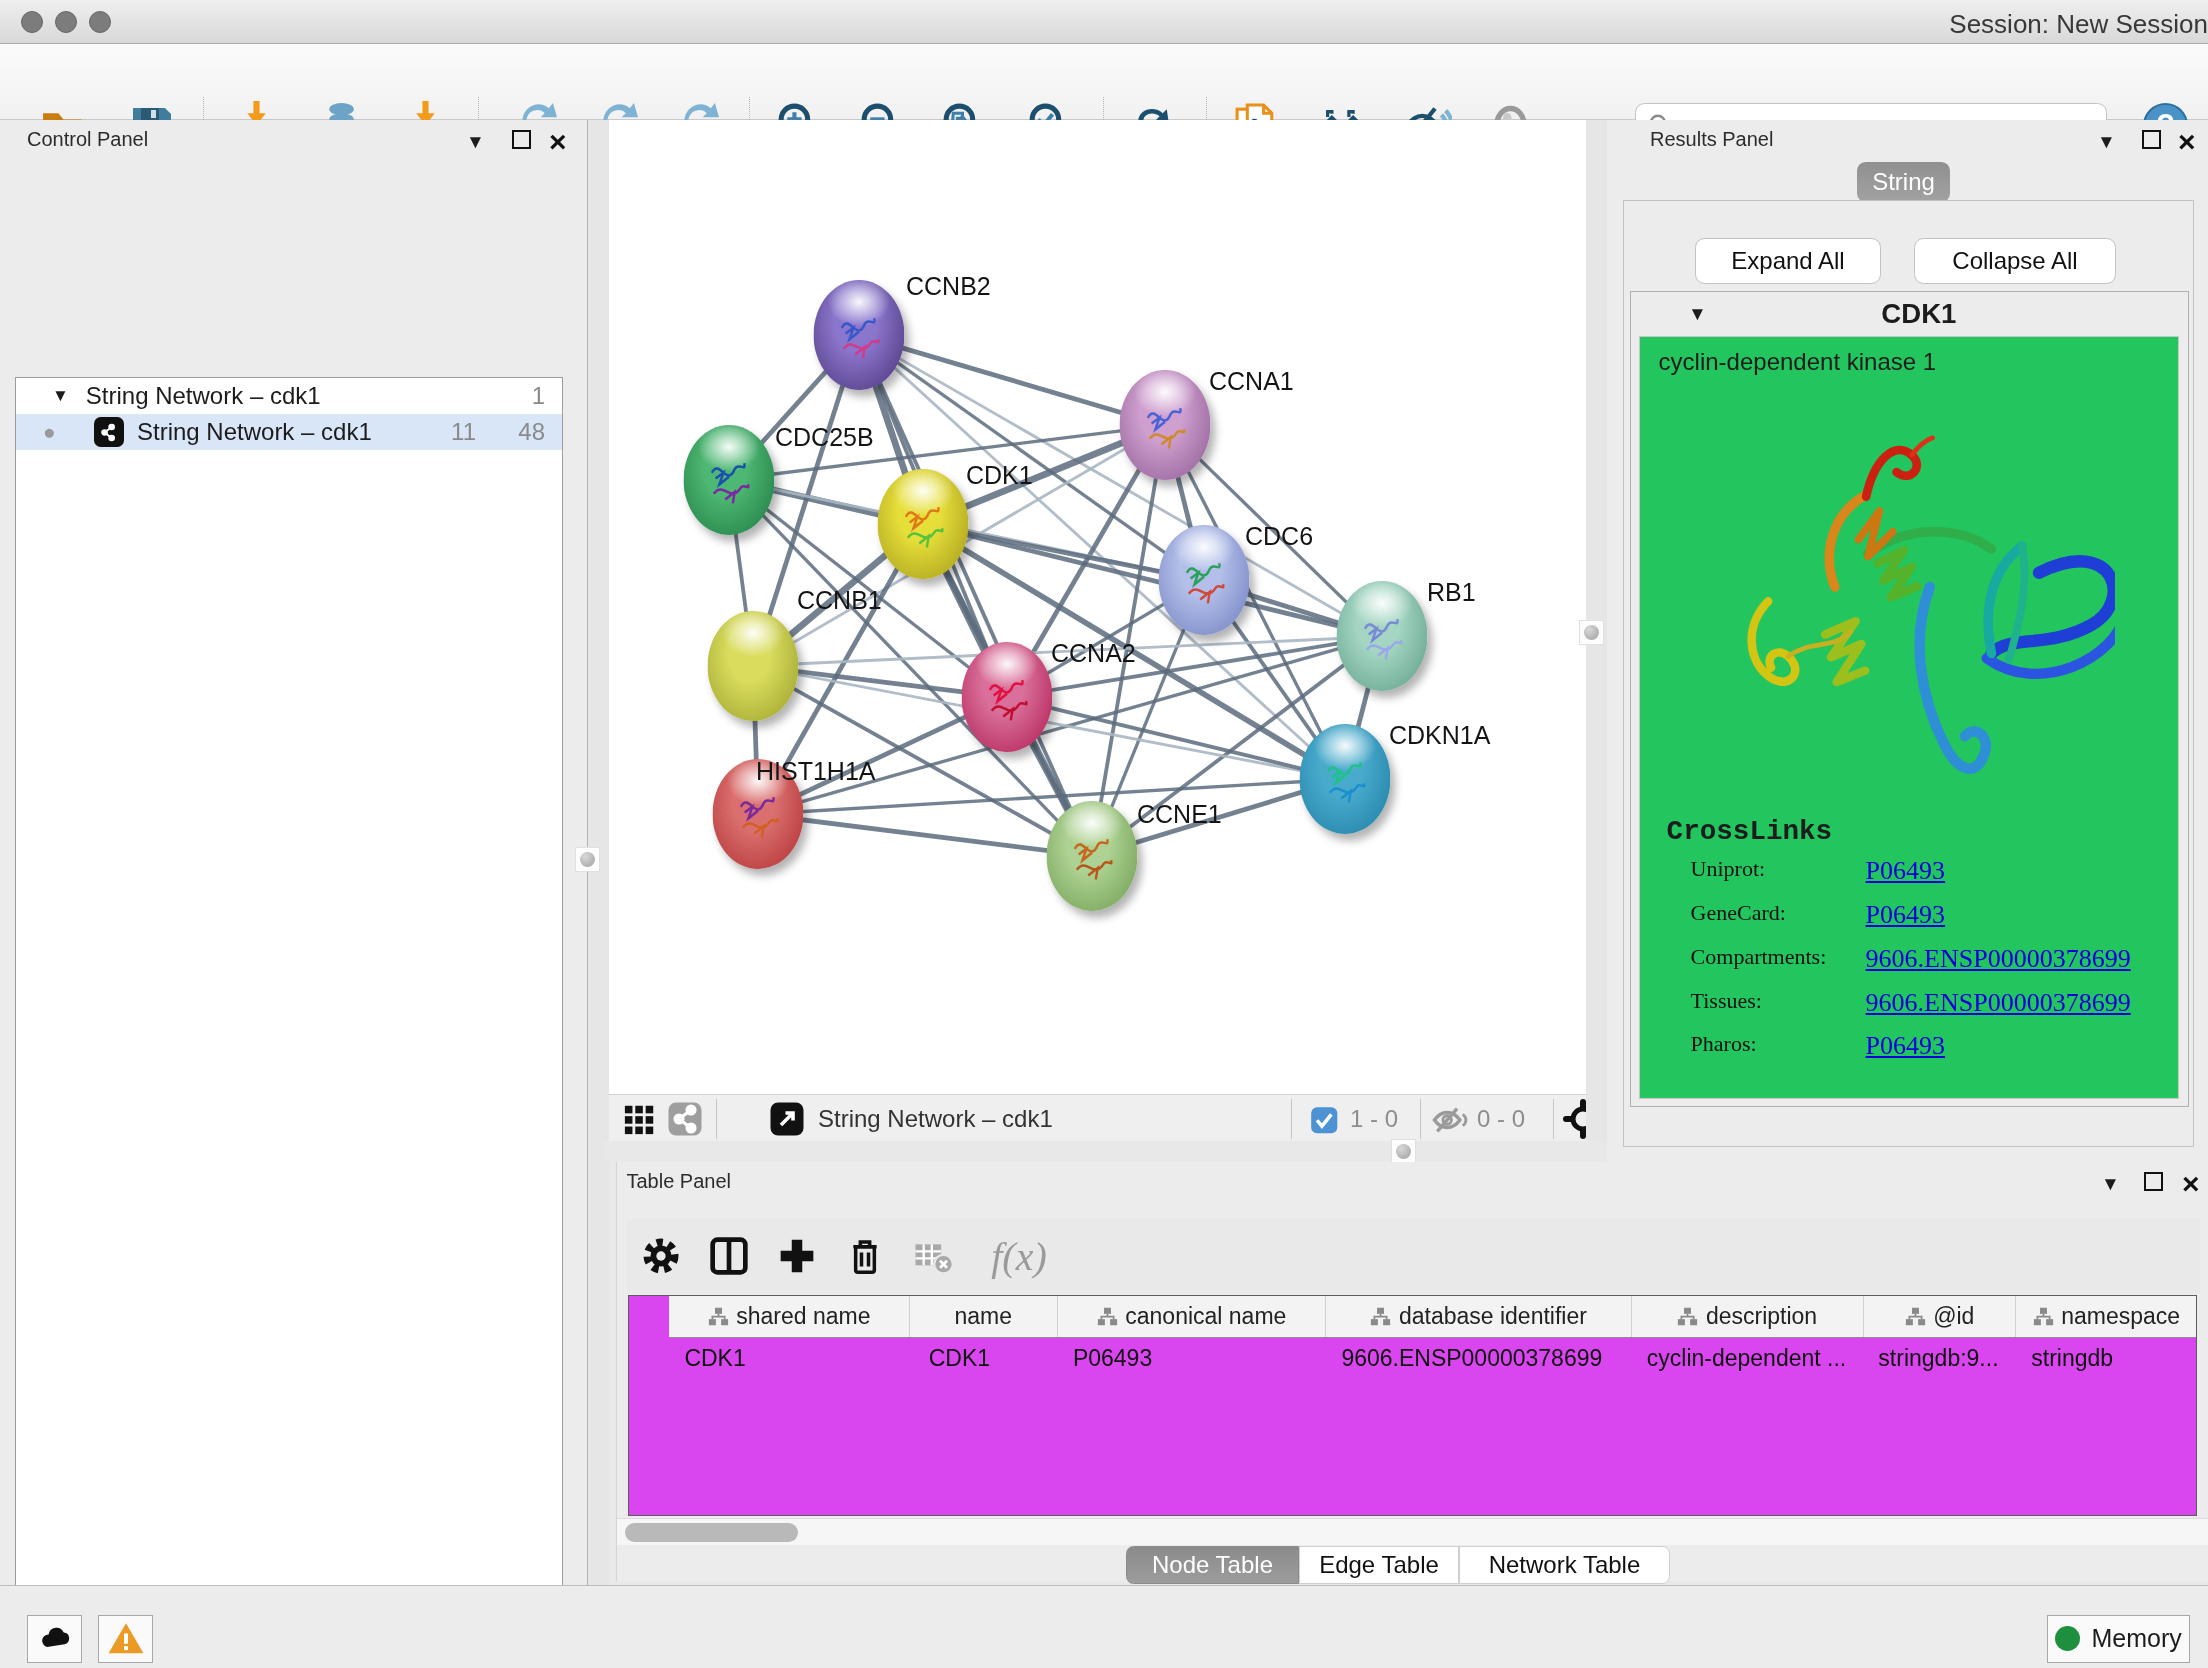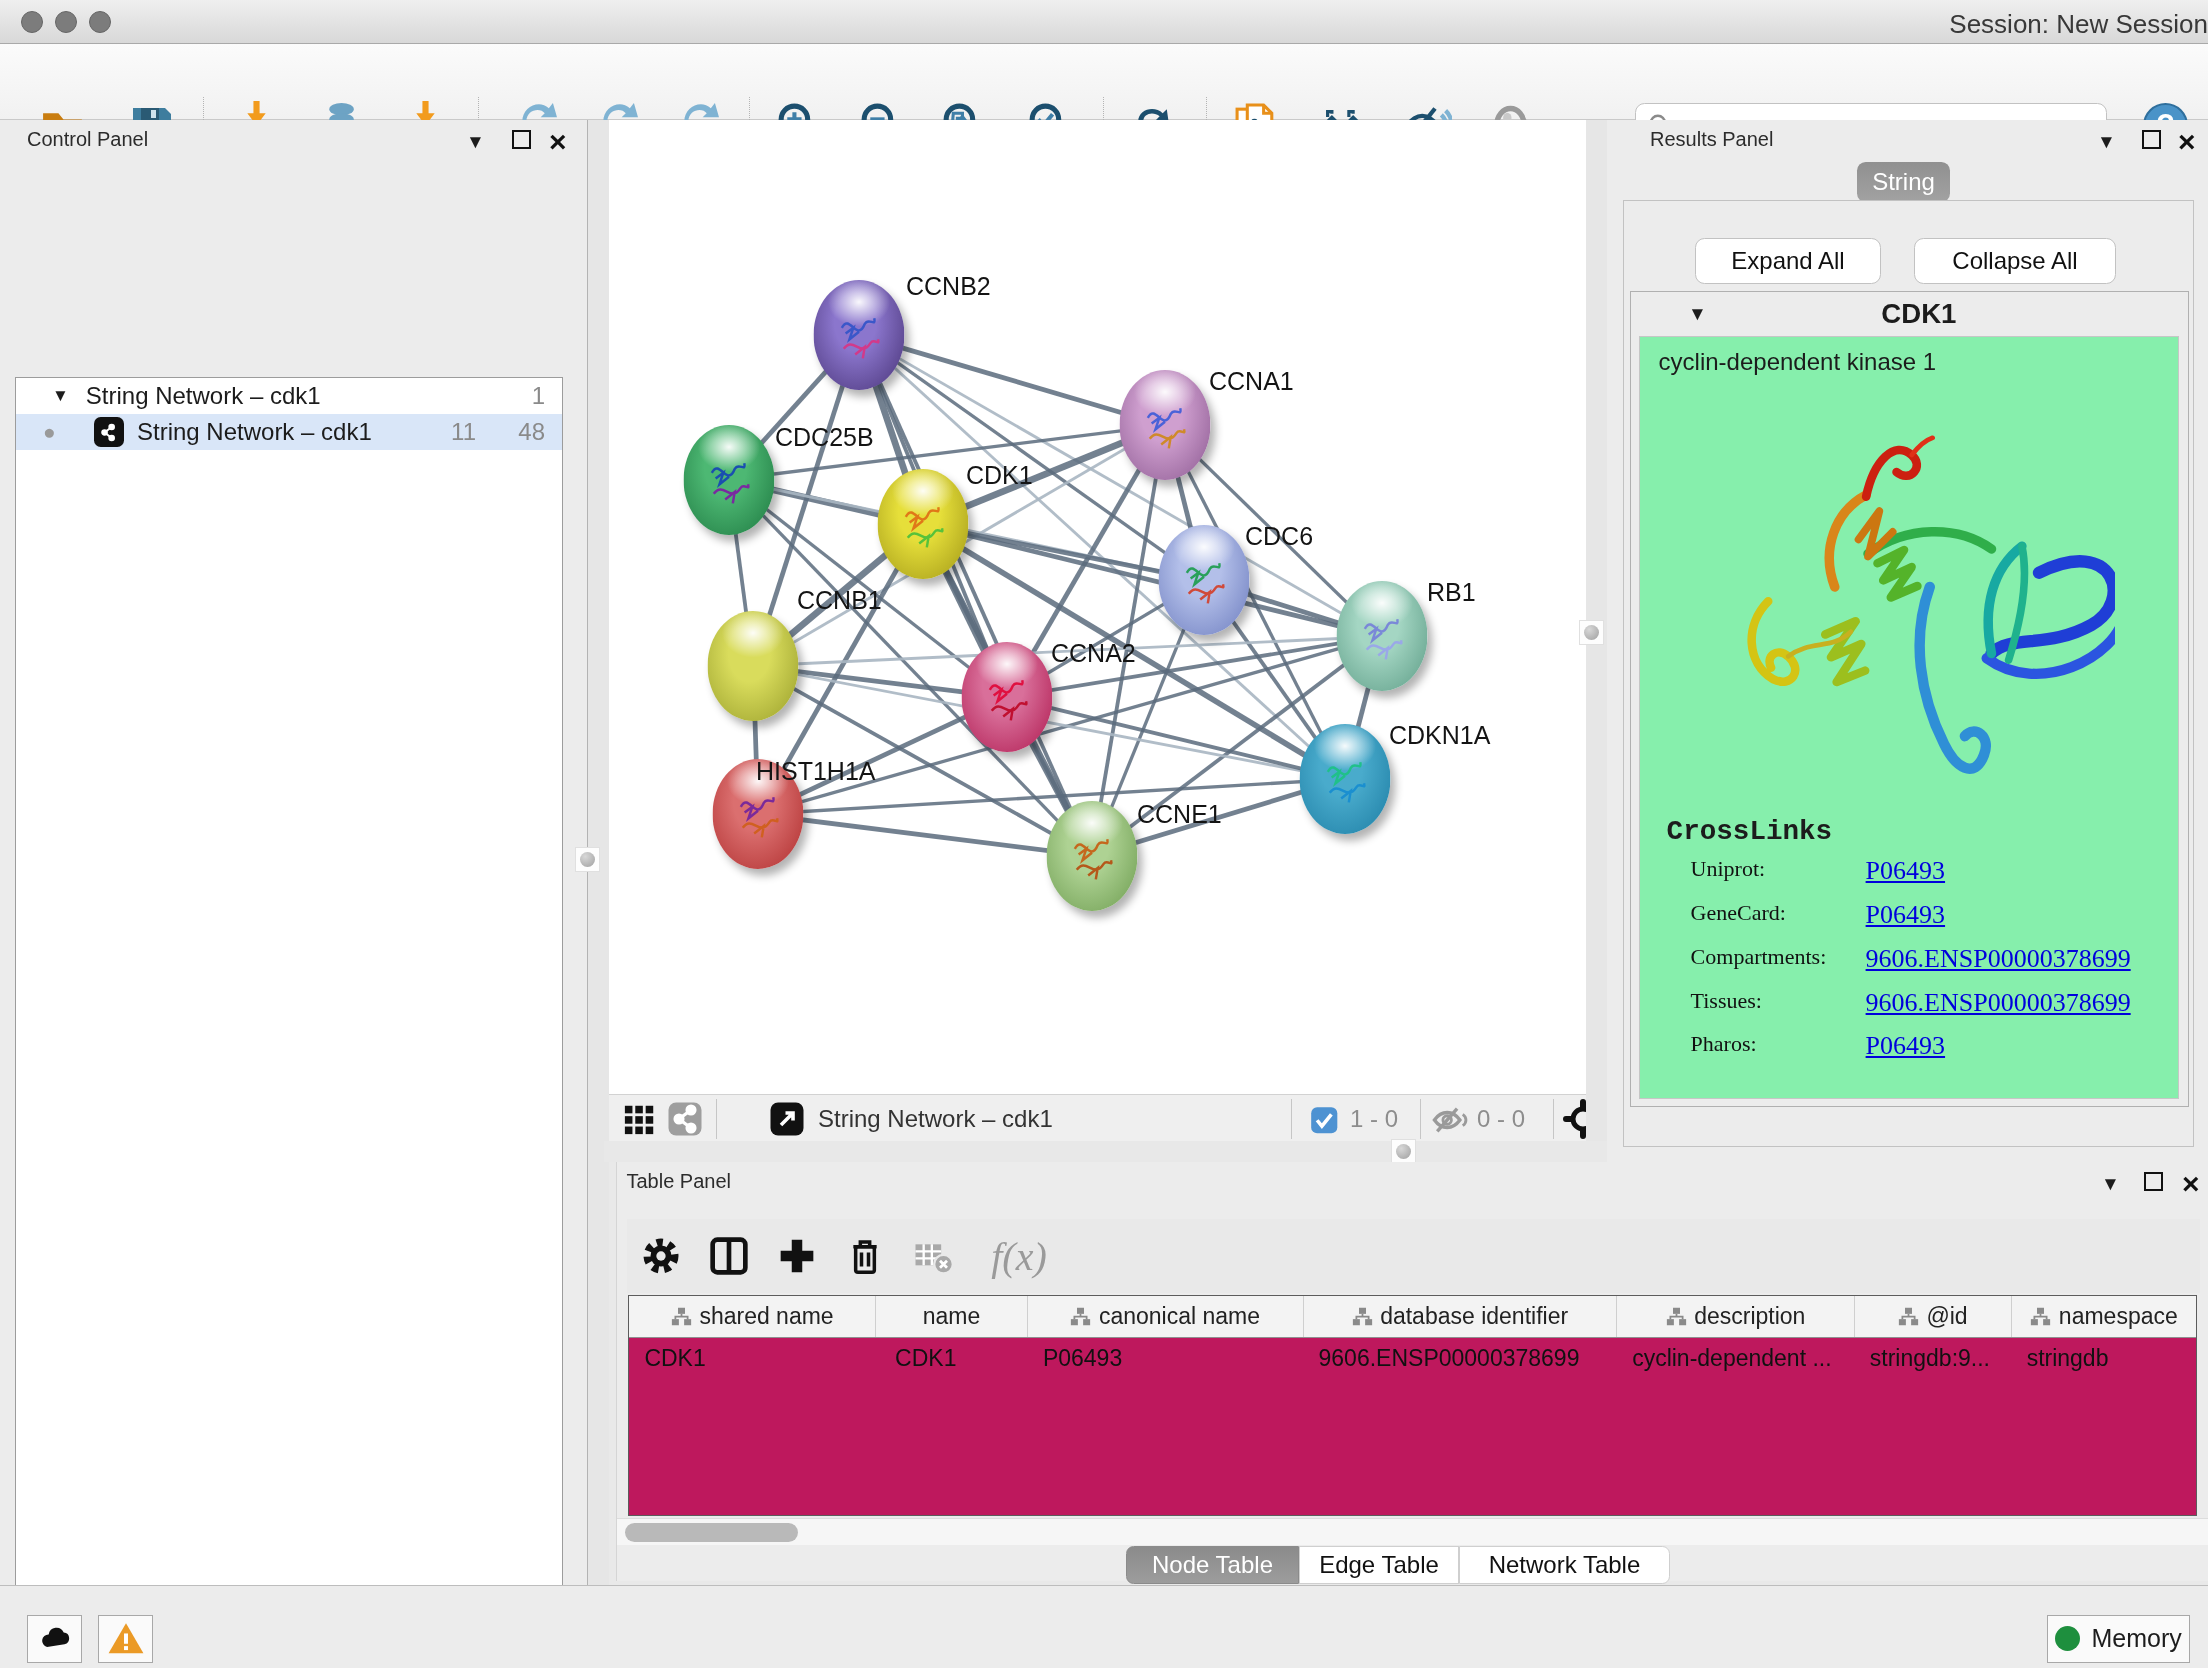--- a/index.html
+++ b/index.html
@@ -74,35 +74,35 @@
   .results-panel { position:absolute; left:1607px; top:120px; width:601px; height:1042px; background:#ececec; }
   .string-tab { position:absolute; left:1857px; top:162px; width:93px; height:40px;
                 background:linear-gradient(#909090,#a2a2a2); border-radius:8.6px; color:#fff;
                 font-size:24px; display:flex; align-items:center; justify-content:center; }
   .rp-inner { position:absolute; left:1623px; top:200px; width:571px; height:947px;
               border:1.9px solid #c2c2c2; background:#ececec; }
   .rp-btn { position:absolute; height:46px; background:#fff; border:1.9px solid #c2c2c2; border-radius:9.5px;
             font-size:24px; display:flex; align-items:center; justify-content:center; color:#111; }
   .gene-box { position:absolute; left:1630px; top:291px; width:559px; height:816px; border:1.9px solid #b0b0b0; }
   .gene-head { position:absolute; left:0; top:0; width:100%; height:44px; display:flex; align-items:center; }
-  .gene-body { position:absolute; left:7.6px; top:44px; width:540px; height:763px; background:#86efac;
+  .gene-body { position:absolute; left:7.6px; top:44px; width:540px; height:763px; background:#22c55e;
                border:1px solid #c6c6c6; }
   .crosslinks { font-family:Liberation Mono, monospace; }
   .cl-row { position:absolute; font-family:"Liberation Serif", serif; font-size:22px; color:#111; }
   .cl-link { color:#0000dd; text-decoration:underline; font-family:"Liberation Serif", serif; font-size:26px; }
 
   
   .table-panel { position:absolute; left:616px; top:1162px; width:1592px; height:419px; background:#ececec;
                  border-left:1px solid #d5d5d5; }
   .tp-toolbar { position:absolute; left:9.5px; top:57px; width:1573px; height:74px;
                 background:#e9e9e9; display:flex; align-items:center; }
   .tp-tool { width:68px; display:flex; justify-content:center; }
   .fx { font-family:"Liberation Serif", serif; font-style:italic; font-size:40px; color:#9a9a9a; }
-  .dtable { position:absolute; left:11.4px; top:133px; width:1569px; height:221px; background:#be185d;
-            border:1.9px solid #5c5c5c; overflow:hidden; }
+  .dtable { position:absolute; left:11.4px; top:133px; width:1569px; height:221px; background:#d946ef;
+            border:1.9px solid #5c5c5c; overflow:hidden;padding-left:40px; }
   .thead { display:flex; height:42px; background:#f3f3f3; border-bottom:1.9px solid #8f8f8f; }
   .th { display:flex; align-items:center; justify-content:center; gap:7.6px; font-size:23px; color:#222;
         border-right:1px solid #cfcfcf; overflow:hidden; white-space:nowrap; }
   .trow { display:flex; height:40px; }
   .td { font-size:23px; color:#111; padding:6.7px 0 0 15px; overflow:hidden; white-space:nowrap; }
   .hscroll { position:absolute; left:0px; top:356px; width:1592px; height:27px; background:#f6f6f6;
              border-top:1px solid #ddd; }
   .hthumb { position:absolute; left:7.6px; top:3.8px; width:173px; height:19px; border-radius:9.5px; background:#b9b9b9; }
   .bottom-tabs { position:absolute; left:509px; top:384px; display:flex; }
 

